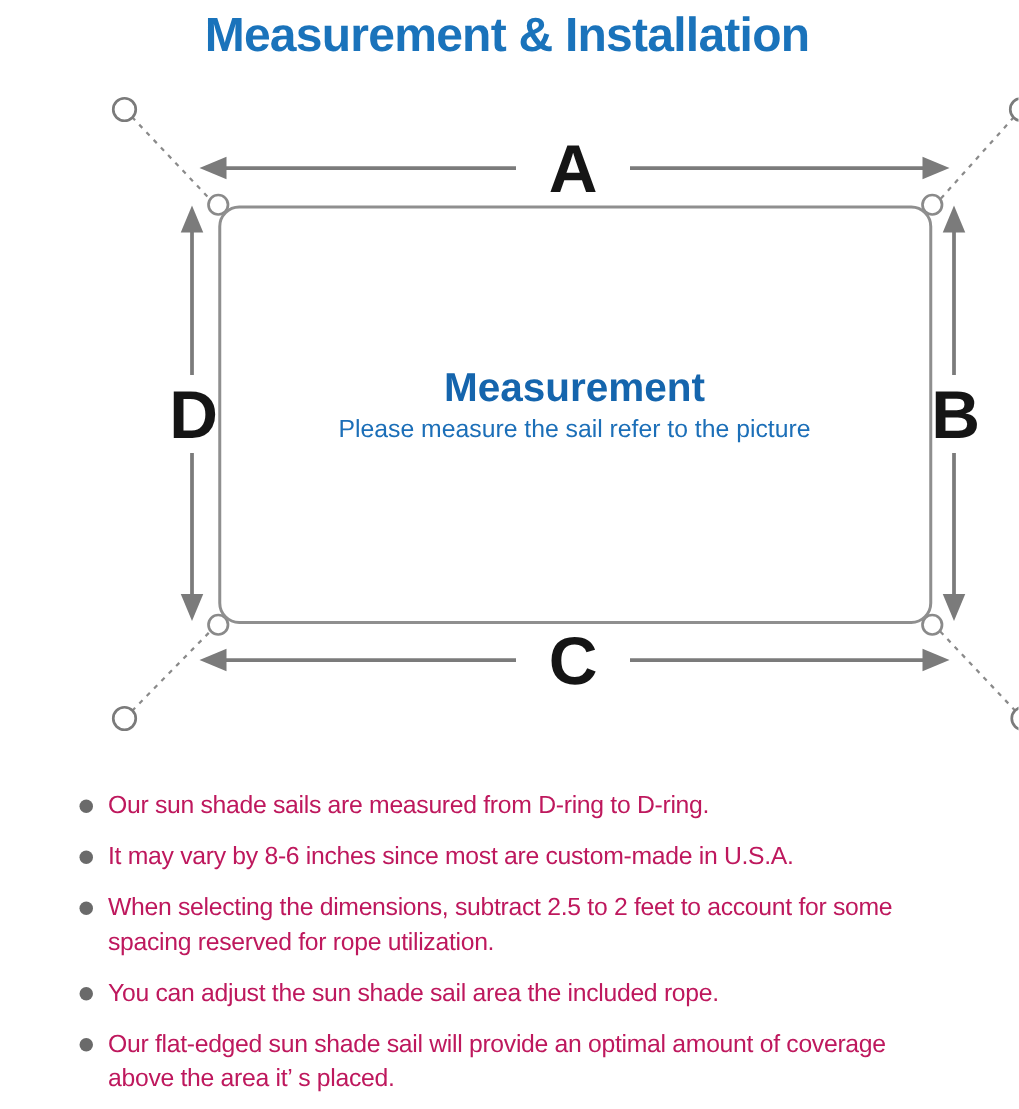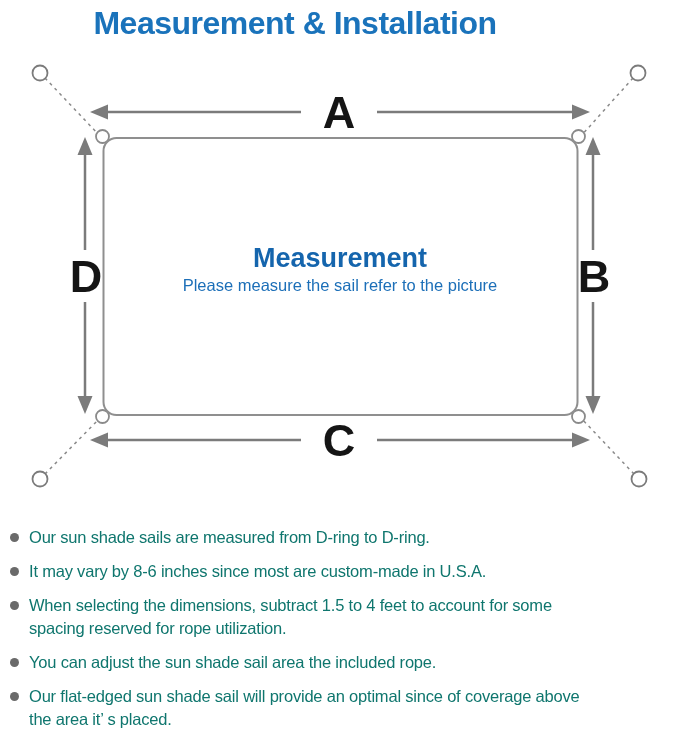--- a/index.html
+++ b/index.html
@@ -9,20 +9,21 @@
     width: 679px;
     height: 739px;
     font-family: "Liberation Sans", sans-serif;
     overflow: hidden;
   }
   .page {
     position: relative;
     width: 590px;
     height: 739px;
     background: #ffffff;
+    padding-left: 43px;
   }
   .page-title {
     margin: 0;
     padding-top: 5px;
     height: 50px;
     box-sizing: border-box;
     text-align: center;
     font-size: 32px;
     font-weight: bold;
     letter-spacing: -0.5px;
@@ -56,21 +57,21 @@
     padding: 6px 6px 0 10px;
   }
   ul.notes li {
     display: flex;
     align-items: flex-start;
     gap: 10px;
     margin-bottom: 11px;
     font-size: 16.5px;
     letter-spacing: -0.2px;
     line-height: 23px;
-    color: #0f766e;
+    color: #be185d;
   }
   .dot {
     width: 9px;
     height: 9px;
     border-radius: 50%;
     background: #6a6a6a;
     flex: 0 0 9px;
     margin-top: 7px;
   }
 </style>
@@ -150,25 +151,25 @@
     <li>
       <span class="dot"></span>
       <span>Our sun shade sails are measured from D-ring to D-ring.</span>
     </li>
     <li>
       <span class="dot"></span>
       <span>It may vary by 8-6 inches since most are custom-made in U.S.A.</span>
     </li>
     <li>
       <span class="dot"></span>
-      <span>When selecting the dimensions, subtract 1.5 to 4 feet to account for some spacing reserved for rope utilization.</span>
+      <span>When selecting the dimensions, subtract 2.5 to 2 feet to account for some spacing reserved for rope utilization.</span>
     </li>
     <li>
       <span class="dot"></span>
       <span>You can adjust the sun shade sail area the included rope.</span>
     </li>
     <li>
       <span class="dot"></span>
-      <span>Our flat-edged sun shade sail will provide an optimal since of coverage above the area it’ s placed.</span>
+      <span>Our flat-edged sun shade sail will provide an optimal amount of coverage above the area it’ s placed.</span>
     </li>
   </ul>
 
 </div>
 
 </body></html>

